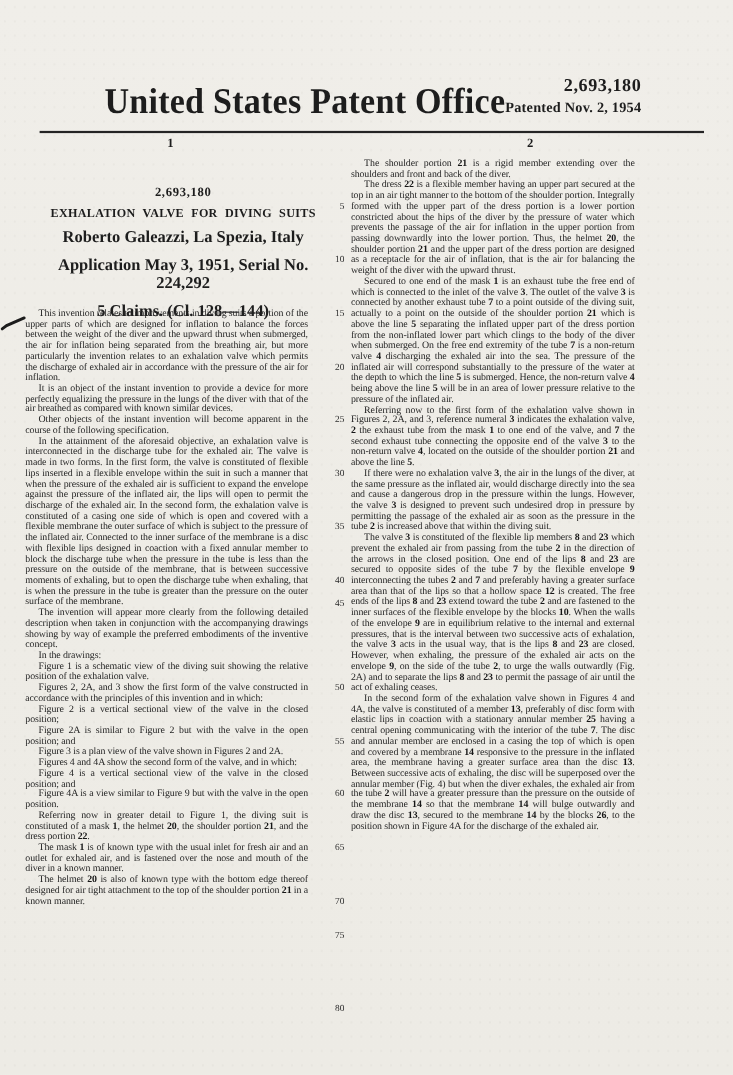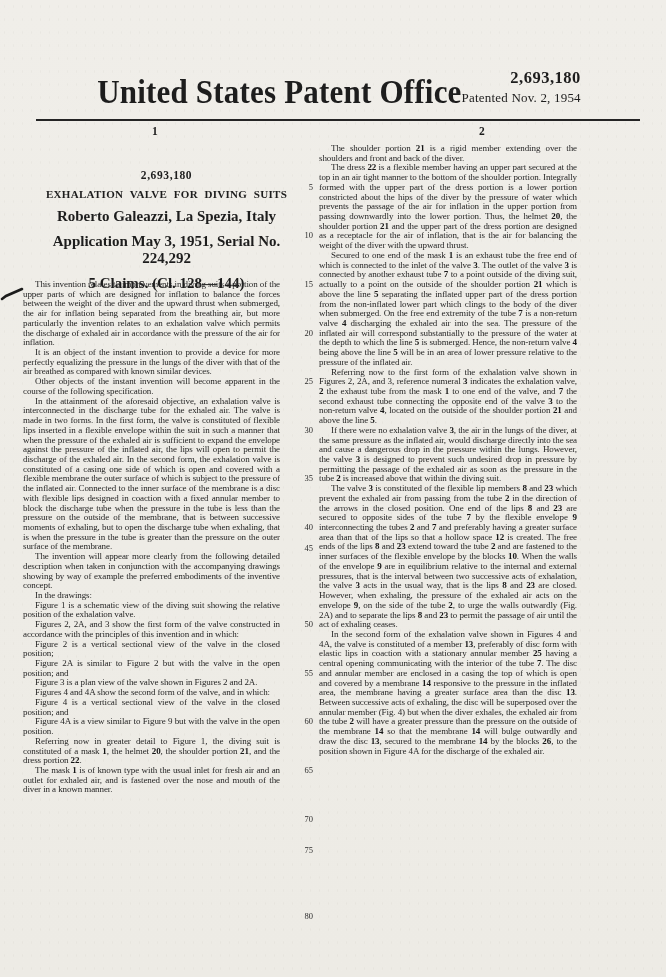--- a/index.html
+++ b/index.html
@@ -23,21 +23,21 @@
     position: absolute; left: 38px; top: 68px; right: 26px;
     display: flex; justify-content: center; align-items: flex-start;
   }
   .office-title {
     font-size: 31px; font-weight: 700; letter-spacing: 0.2px;
     color: #1d1d1d; line-height: 1; margin-top: 8px;
     transform: scaleY(1.06);
   }
   .patent-id { text-align: right; color: #1d1d1d; }
   .patent-id .num { font-size: 16.5px; font-weight: 700; letter-spacing: 0.5px; }
-  .patent-id .date { font-size: 13px; font-weight: 400; margin-top: 2px; letter-spacing: 0.2px; }
+  .patent-id .date { font-size: 13px; font-weight: 700; margin-top: 2px; letter-spacing: 0.2px; }
   .head-rule {
     position: absolute; left: 36px; right: 26px; top: 119px;
     border-top: 2px solid #242424; height: 0;
   }
   .col-num {
     position: absolute; top: 125px;
     font-size: 11.5px; font-weight: 700; color: #1d1d1d;
   }
   .col-num.one { left: 152px; }
   .col-num.two { left: 479px; }
@@ -109,20 +109,21 @@
       <p>Figure 1 is a schematic view of the diving suit showing the relative position of the exhalation valve.</p>
       <p>Figures 2, 2A, and 3 show the first form of the valve constructed in accordance with the principles of this invention and in which:</p>
       <p>Figure 2 is a vertical sectional view of the valve in the closed position;</p>
       <p>Figure 2A is similar to Figure 2 but with the valve in the open position; and</p>
       <p>Figure 3 is a plan view of the valve shown in Figures 2 and 2A.</p>
       <p>Figures 4 and 4A show the second form of the valve, and in which:</p>
       <p>Figure 4 is a vertical sectional view of the valve in the closed position; and</p>
       <p>Figure 4A is a view similar to Figure 9 but with the valve in the open position.</p>
       <p>Referring now in greater detail to Figure 1, the diving suit is constituted of a mask <b>1</b>, the helmet <b>20</b>, the shoulder portion <b>21</b>, and the dress portion <b>22</b>.</p>
       <p>The mask <b>1</b> is of known type with the usual inlet for fresh air and an outlet for exhaled air, and is fastened over the nose and mouth of the diver in a known manner.</p>
+      <p>The helmet <b>20</b> is also of known type with the bottom edge thereof designed for air tight attachment to the top of the shoulder portion <b>21</b> in a known manner.</p>
     </div>
 
   <div class="body-col right-col">
 
   <p>The shoulder portion <b>21</b> is a rigid member extending over the shoulders and front and back of the diver.</p>
       <p>The dress <b>22</b> is a flexible member having an upper part secured at the top in an air tight manner to the bottom of the shoulder portion.  Integrally formed with the upper part of the dress portion is a lower portion constricted about the hips of the diver by the pressure of water which prevents the passage of the air for inflation in the upper portion from passing downwardly into the lower portion.  Thus, the helmet <b>20</b>, the shoulder portion <b>21</b> and the upper part of the dress portion are designed as a receptacle for the air of inflation, that is the air for balancing the weight of the diver with the upward thrust.</p>
       <p>Secured to one end of the mask <b>1</b> is an exhaust tube the free end of which is connected to the inlet of the valve <b>3</b>.  The outlet of the valve <b>3</b> is connected by another exhaust tube <b>7</b> to a point outside of the diving suit, actually to a point on the outside of the shoulder portion <b>21</b> which is above the line <b>5</b> separating the inflated upper part of the dress portion from the non-inflated lower part which clings to the body of the diver when submerged.  On the free end extremity of the tube <b>7</b> is a non-return valve <b>4</b> discharging the exhaled air into the sea.  The pressure of the inflated air will correspond substantially to the pressure of the water at the depth to which the line <b>5</b> is submerged.  Hence, the non-return valve <b>4</b> being above the line <b>5</b> will be in an area of lower pressure relative to the pressure of the inflated air.</p>
       <p>Referring now to the first form of the exhalation valve shown in Figures 2, 2A, and 3, reference numeral <b>3</b> indicates the exhalation valve, <b>2</b> the exhaust tube from the mask <b>1</b> to one end of the valve, and <b>7</b> the second exhaust tube connecting the opposite end of the valve <b>3</b> to the non-return valve <b>4</b>, located on the outside of the shoulder portion <b>21</b> and above the line <b>5</b>.</p>
       <p>If there were no exhalation valve <b>3</b>, the air in the lungs of the diver, at the same pressure as the inflated air, would discharge directly into the sea and cause a dangerous drop in the pressure within the lungs.  However, the valve <b>3</b> is designed to prevent such undesired drop in pressure by permitting the passage of the exhaled air as soon as the pressure in the tube <b>2</b> is increased above that within the diving suit.</p>
       <p>The valve <b>3</b> is constituted of the flexible lip members <b>8</b> and <b>23</b> which prevent the exhaled air from passing from the tube <b>2</b> in the direction of the arrows in the closed position.  One end of the lips <b>8</b> and <b>23</b> are secured to opposite sides of the tube <b>7</b> by the flexible envelope <b>9</b> interconnecting the tubes <b>2</b> and <b>7</b> and preferably having a greater surface area than that of the lips so that a hollow space <b>12</b> is created.  The free ends of the lips <b>8</b> and <b>23</b> extend toward the tube <b>2</b> and are fastened to the inner surfaces of the flexible envelope by the blocks <b>10</b>.  When the walls of the envelope <b>9</b> are in equilibrium relative to the internal and external pressures, that is the interval between two successive acts of exhalation, the valve <b>3</b> acts in the usual way, that is the lips <b>8</b> and <b>23</b> are closed.  However, when exhaling, the pressure of the exhaled air acts on the envelope <b>9</b>, on the side of the tube <b>2</b>, to urge the walls outwardly (Fig. 2A) and to separate the lips <b>8</b> and <b>23</b> to permit the passage of air until the act of exhaling ceases.</p>

